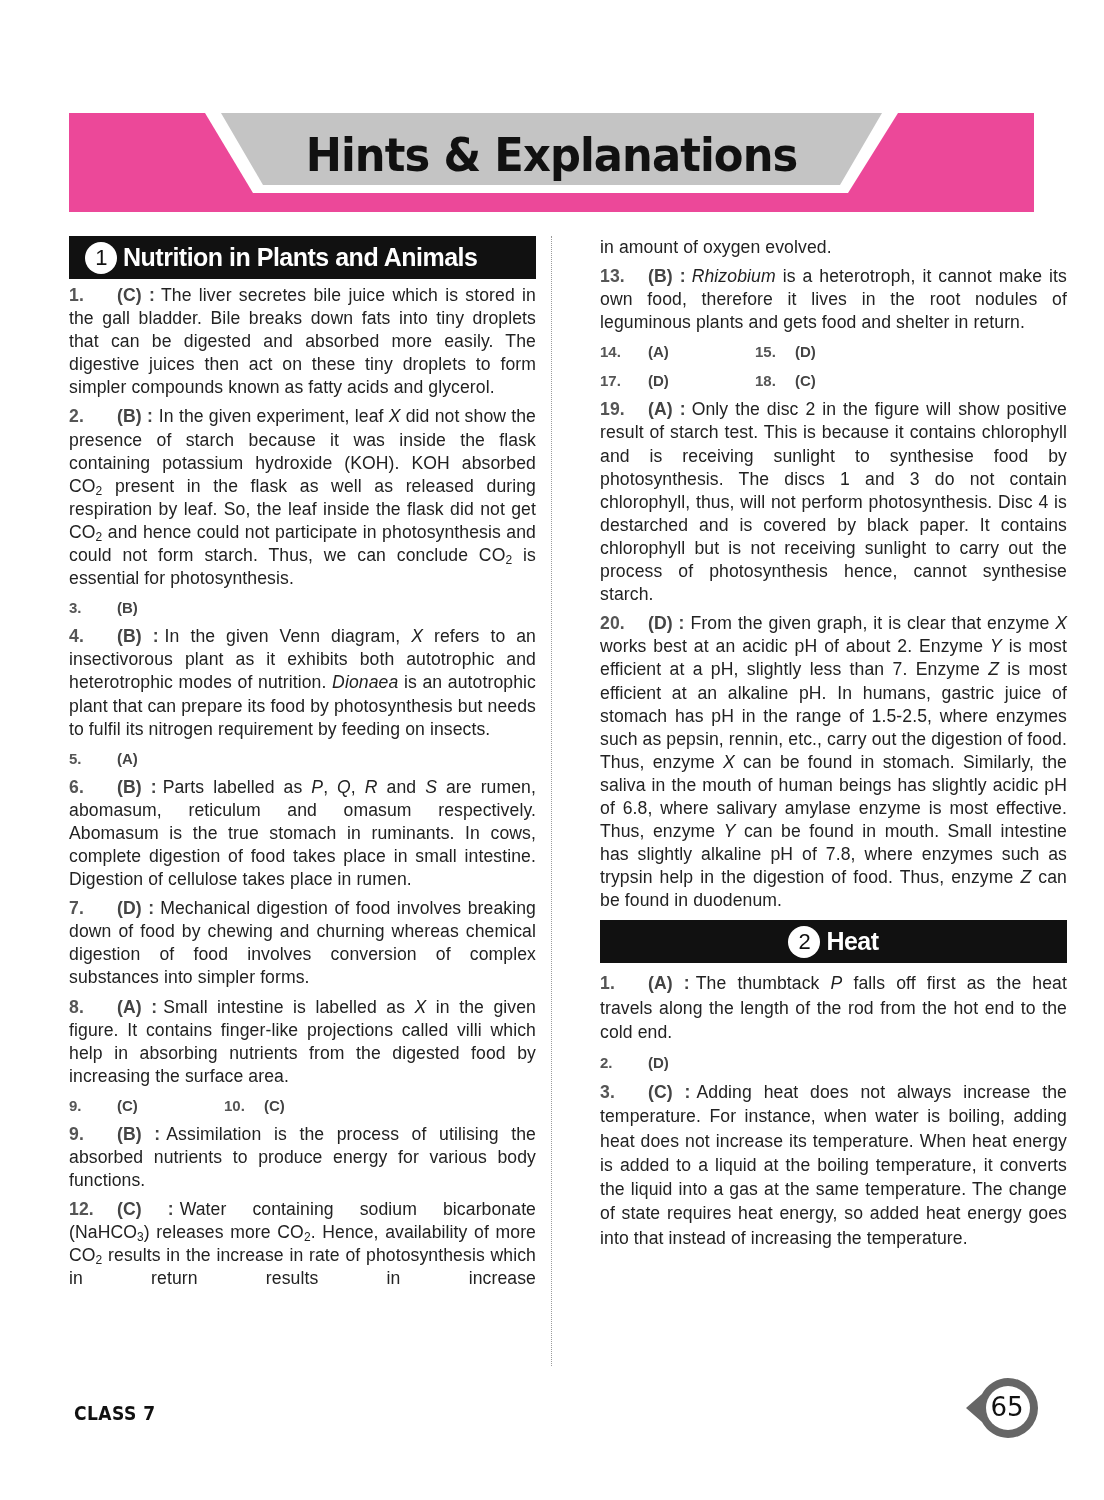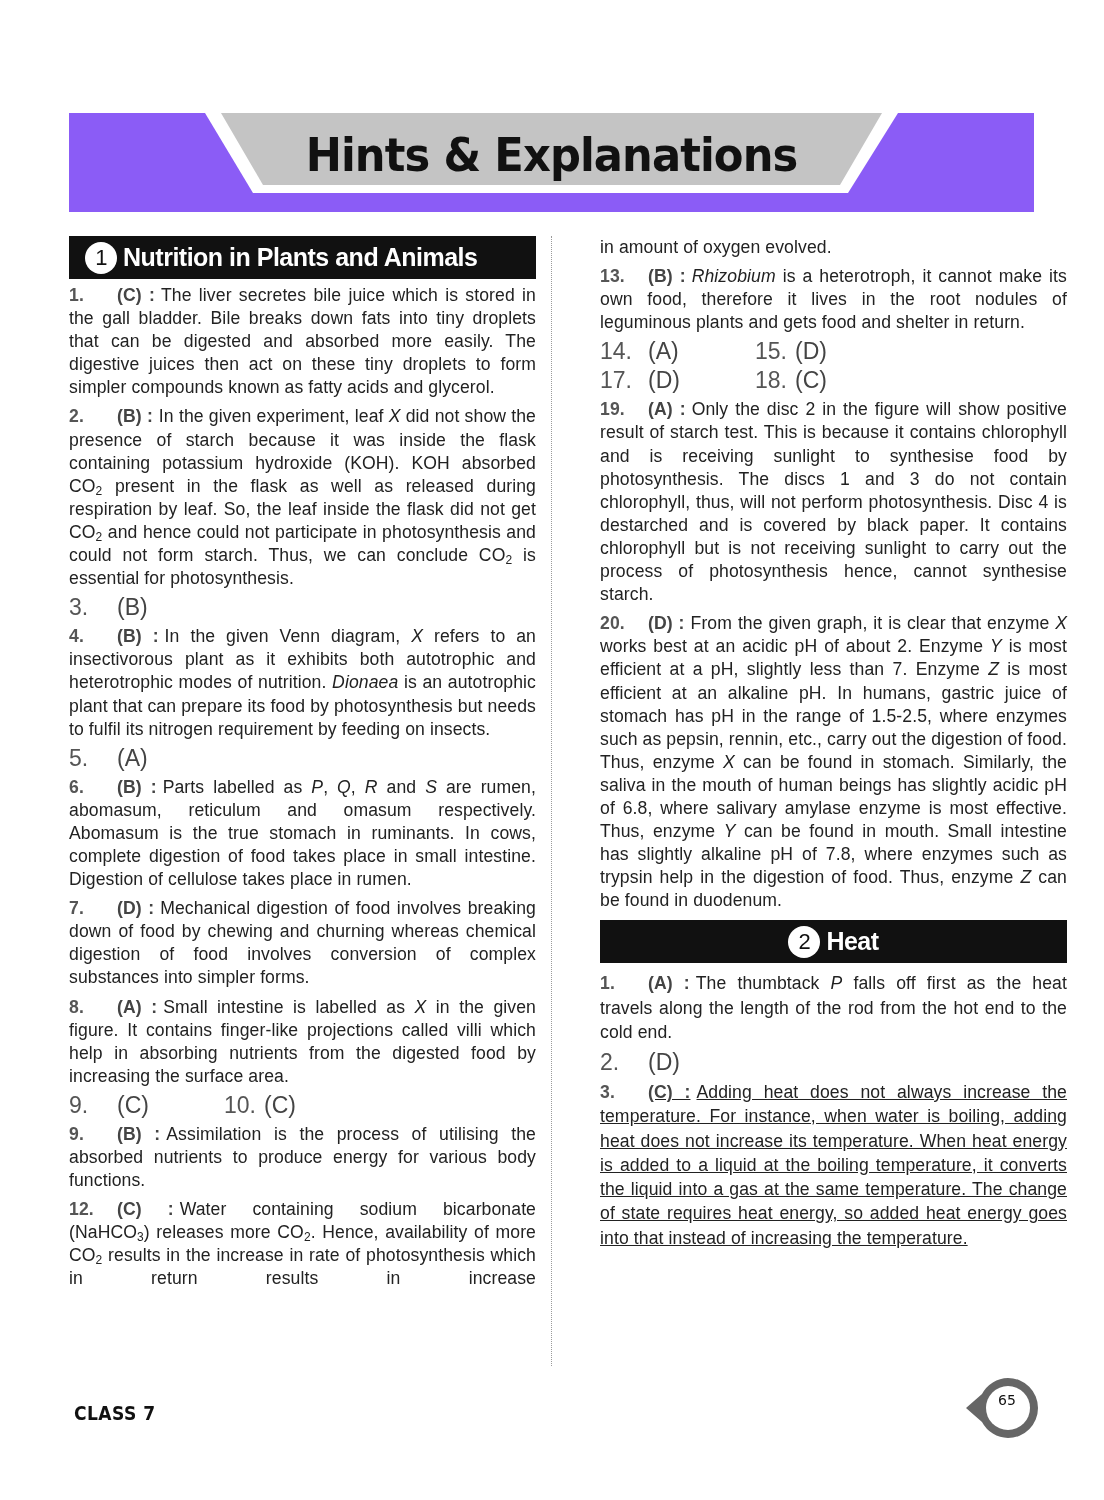--- a/index.html
+++ b/index.html
@@ -1,20 +1,20 @@
 <!DOCTYPE html>
 <html><head>
   <meta charset="utf-8">
   <style>
     html, body { margin: 0; padding: 0; background: #ffffff; }
     body { width: 1104px; height: 1500px; position: relative; overflow: hidden;
            font-family: "Liberation Sans", sans-serif; color: #1a1a1a; }
 
     
-    .banner { position: absolute; left: 69px; top: 113px; width: 965px; height: 99px; background: #8b5cf6; }
+    .banner { position: absolute; left: 69px; top: 113px; width: 965px; height: 99px; background: #ec4899; }
     .banner svg { position: absolute; left: 0; top: 0; }
     .banner-title { position: absolute; left: 0; top: 14px; width: 965px; text-align: center;
                     font-family: "DejaVu Sans", sans-serif; font-size: 47px; font-weight: bold;
                     color: #111; letter-spacing: -1px; transform: scaleX(0.92); }
 
     
     .col { position: absolute; top: 236px; width: 467px; }
     .col-left { left: 69px; }
     .col-right { left: 600px; }
     .divider { position: absolute; left: 551px; top: 236px; height: 1130px; width: 0;
@@ -25,33 +25,33 @@
     .chapter-head.left { justify-content: flex-start; padding-left: 16px; }
     .chapter-head.center { justify-content: center; }
     .chap-num { display: inline-flex; width: 32px; height: 32px; border-radius: 50%; background: #fff;
                 color: #111; align-items: center; justify-content: center; font-size: 22px;
                 font-weight: normal; margin-right: 6px; }
 
     .p { font-size: 17.6px; line-height: 23.1px; text-align: justify; margin: 0 0 6px 0; color: #222;
          letter-spacing: 0.1px; }
     .p .qn { color: #555; font-weight: bold; display: inline-block; width: 48px; }
     .p .ans { color: #444; font-weight: bold; margin-right: 6px; }
-    .pair { display: flex; font-size: 23px; line-height: 23px; margin: 0 0 6px 0; color: #444; font-weight: normal; }
+    .pair { display: flex; font-size: 15px; line-height: 23px; margin: 0 0 6px 0; color: #444; font-weight: bold; }
     .pair .item { width: 155px; }
     .pair .item .qn { display: inline-block; width: 48px; color: #555; }
     .pair .item2 .qn { display: inline-block; width: 40px; color: #555; }
     i { font-style: italic; }
     sub { font-size: 12px; vertical-align: -3px; line-height: 0; }
 
     
     .footer-class { position: absolute; left: 74px; top: 1402px; font-family: "DejaVu Sans", sans-serif;
                     font-weight: bold; font-size: 19px; color: #111; letter-spacing: 0.5px; transform: scaleX(0.9); transform-origin: left; }
     .page-badge { position: absolute; left: 964px; top: 1376px; width: 76px; height: 64px; }
     .page-num { position: absolute; left: 984px; top: 1392px; width: 46px; text-align: center;
-                font-family: "DejaVu Sans", sans-serif; font-size: 14px; color: #111; }
+                font-family: "DejaVu Sans", sans-serif; font-size: 26px; color: #111; }
   </style>
 </head>
 <body>
 
 <div class="banner">
   <svg width="965" height="99">
     <polygon points="136,0 829,0 779,80 184,80" fill="#ffffff"></polygon>
     <polygon points="152,0 813,0 771,72 194,72" fill="#c4c4c4"></polygon>
   </svg>
   <div class="banner-title">Hints &amp; Explanations</div>
@@ -143,21 +143,21 @@
   </div>
 
   <p class="p" style="line-height:24.5px;">
     <span class="qn">1.</span><span class="ans">(A) :</span><span>The thumbtack </span><i>P</i><span> falls off first as the heat travels along the length of the rod from the hot end to the cold end.</span>
   </p>
 
   <div class="pair">
     <span class="item"><span class="qn">2.</span><span>(D)</span></span>
   </div>
 
-  <p class="p" style="line-height:24.3px;text-decoration:underline;">
+  <p class="p" style="line-height:24.3px;">
     <span class="qn">3.</span><span class="ans">(C) :</span><span>Adding heat does not always increase the temperature. For instance, when water is boiling, adding heat does not increase its temperature. When heat energy is added to a liquid at the boiling temperature, it converts the liquid into a gas at the same temperature. The change of state requires heat energy, so added heat energy goes into that instead of increasing the temperature.</span>
   </p>
 </div>
 
 <div class="footer-class">CLASS 7</div>
 <svg class="page-badge" viewBox="0 0 76 64">
   <path d="M44,2 A30,30 0 1 1 44,62 A30,30 0 0 1 18,46 L2,32 L18,18 A30,30 0 0 1 44,2 Z" fill="#666666"></path>
   <circle cx="44" cy="32" r="22" fill="#ffffff"></circle>
 </svg>
 <div class="page-num">65</div>

